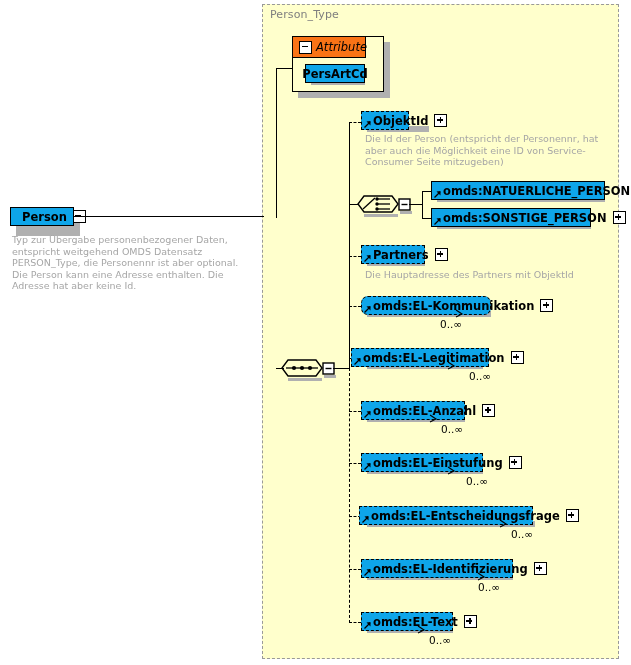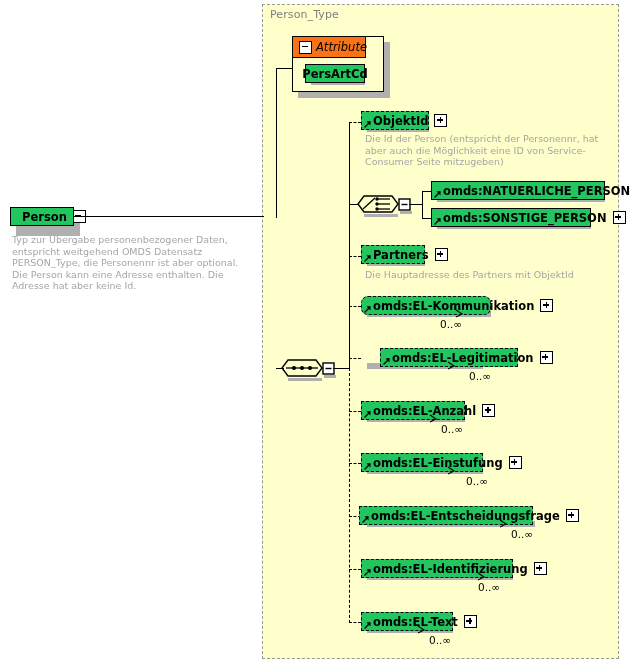--- a/index.html
+++ b/index.html
@@ -13,21 +13,21 @@
   #type-panel{
     left:262px;top:4px;width:357px;height:655px;
     background:#ffffcc;border:1px dashed #999999;box-sizing:border-box;
   }
   #type-label{
     left:270px;top:8px;font-size:11px;color:#7f7f7f;letter-spacing:0.1px;
   }
 
   
   .box{
-    box-sizing:border-box;background:#22c55e;
+    box-sizing:border-box;background:#0ea5e9;
     font-size:11.5px;font-weight:bold;color:#000000;
     display:flex;align-items:center;white-space:nowrap;
     padding:0 4px;height:18px;line-height:18px;
   }
   .box.solid{border:1.5px solid #000000;}
   .box.dashed{border:1.5px dashed #000000;}
   .box .lbl{padding-left:7px;padding-right:4px;}
   
   .shadow{position:absolute;background:#b0b0b0;}
 
@@ -113,21 +113,21 @@
 </svg>
 
 <div class="ln h abs" style="left:276px;top:368px;width:8px;"></div>
 <div class="ln h abs" style="left:333px;top:368px;width:16px;"></div>
 
 <div class="ln v abs" style="left:349px;top:122px;height:246px;"></div>
 <div class="dln v abs" style="left:349px;top:368px;height:255px;"></div>
 
 <div class="dln h abs" style="left:349px;top:122px;width:12px;"></div>
 <div class="abs shadow" style="left:367px;top:126px;width:62px;height:6px;"></div>
-<div class="abs box dashed" style="left:361px;top:111px;width:68px;height:19px;">
+<div class="abs box dashed" style="left:361px;top:111px;width:48px;height:19px;">
   <span class="lbl">ObjektId</span>
   <span class="exp plus"></span>
   <svg class="arw">
     <polyline points="0.5,6.5 6,1" stroke="#000" stroke-width="1.2" fill="none"></polyline>
     <polygon points="6.5,0 6.5,4.5 2.5,0.5" fill="#000"></polygon>
   </svg>
 </div>
 <div class="abs doc" style="left:365px;top:133px;width:240px;">Die Id der Person (entspricht der Personennr, hat aber auch die Möglichkeit eine ID von Service-Consumer Seite mitzugeben)</div>
 
 <svg class="abs" style="left:358px;top:192px;width:60px;height:24px;">
@@ -192,21 +192,21 @@
     <polygon points="6.5,0 6.5,4.5 2.5,0.5" fill="#000"></polygon>
   </svg>
 </div>
 <svg class="abs" style="left:455px;top:309px;width:14px;height:9px;">
   <polyline points="1,1 7,5 1,8" stroke="#000" stroke-width="1.1" fill="none"></polyline>
 </svg>
 <div class="abs card" style="left:440px;top:318px;">0..∞</div>
 
 <div class="dln h abs" style="left:349px;top:358px;width:12px;"></div>
 <div class="abs shadow" style="left:367px;top:363px;width:116px;height:6px;"></div>
-<div class="abs box dashed" style="left:380px;top:348px;width:138px;height:19px;">
+<div class="abs box dashed" style="left:351px;top:348px;width:138px;height:19px;">
   <span class="lbl">omds:EL-Legitimation</span>
   <span class="exp plus"></span>
   <svg class="arw">
     <polyline points="0.5,6.5 6,1" stroke="#000" stroke-width="1.2" fill="none"></polyline>
     <polygon points="6.5,0 6.5,4.5 2.5,0.5" fill="#000"></polygon>
   </svg>
 </div>
 <svg class="abs" style="left:447px;top:361px;width:14px;height:9px;">
   <polyline points="1,1 7,5 1,8" stroke="#000" stroke-width="1.1" fill="none"></polyline>
 </svg>

